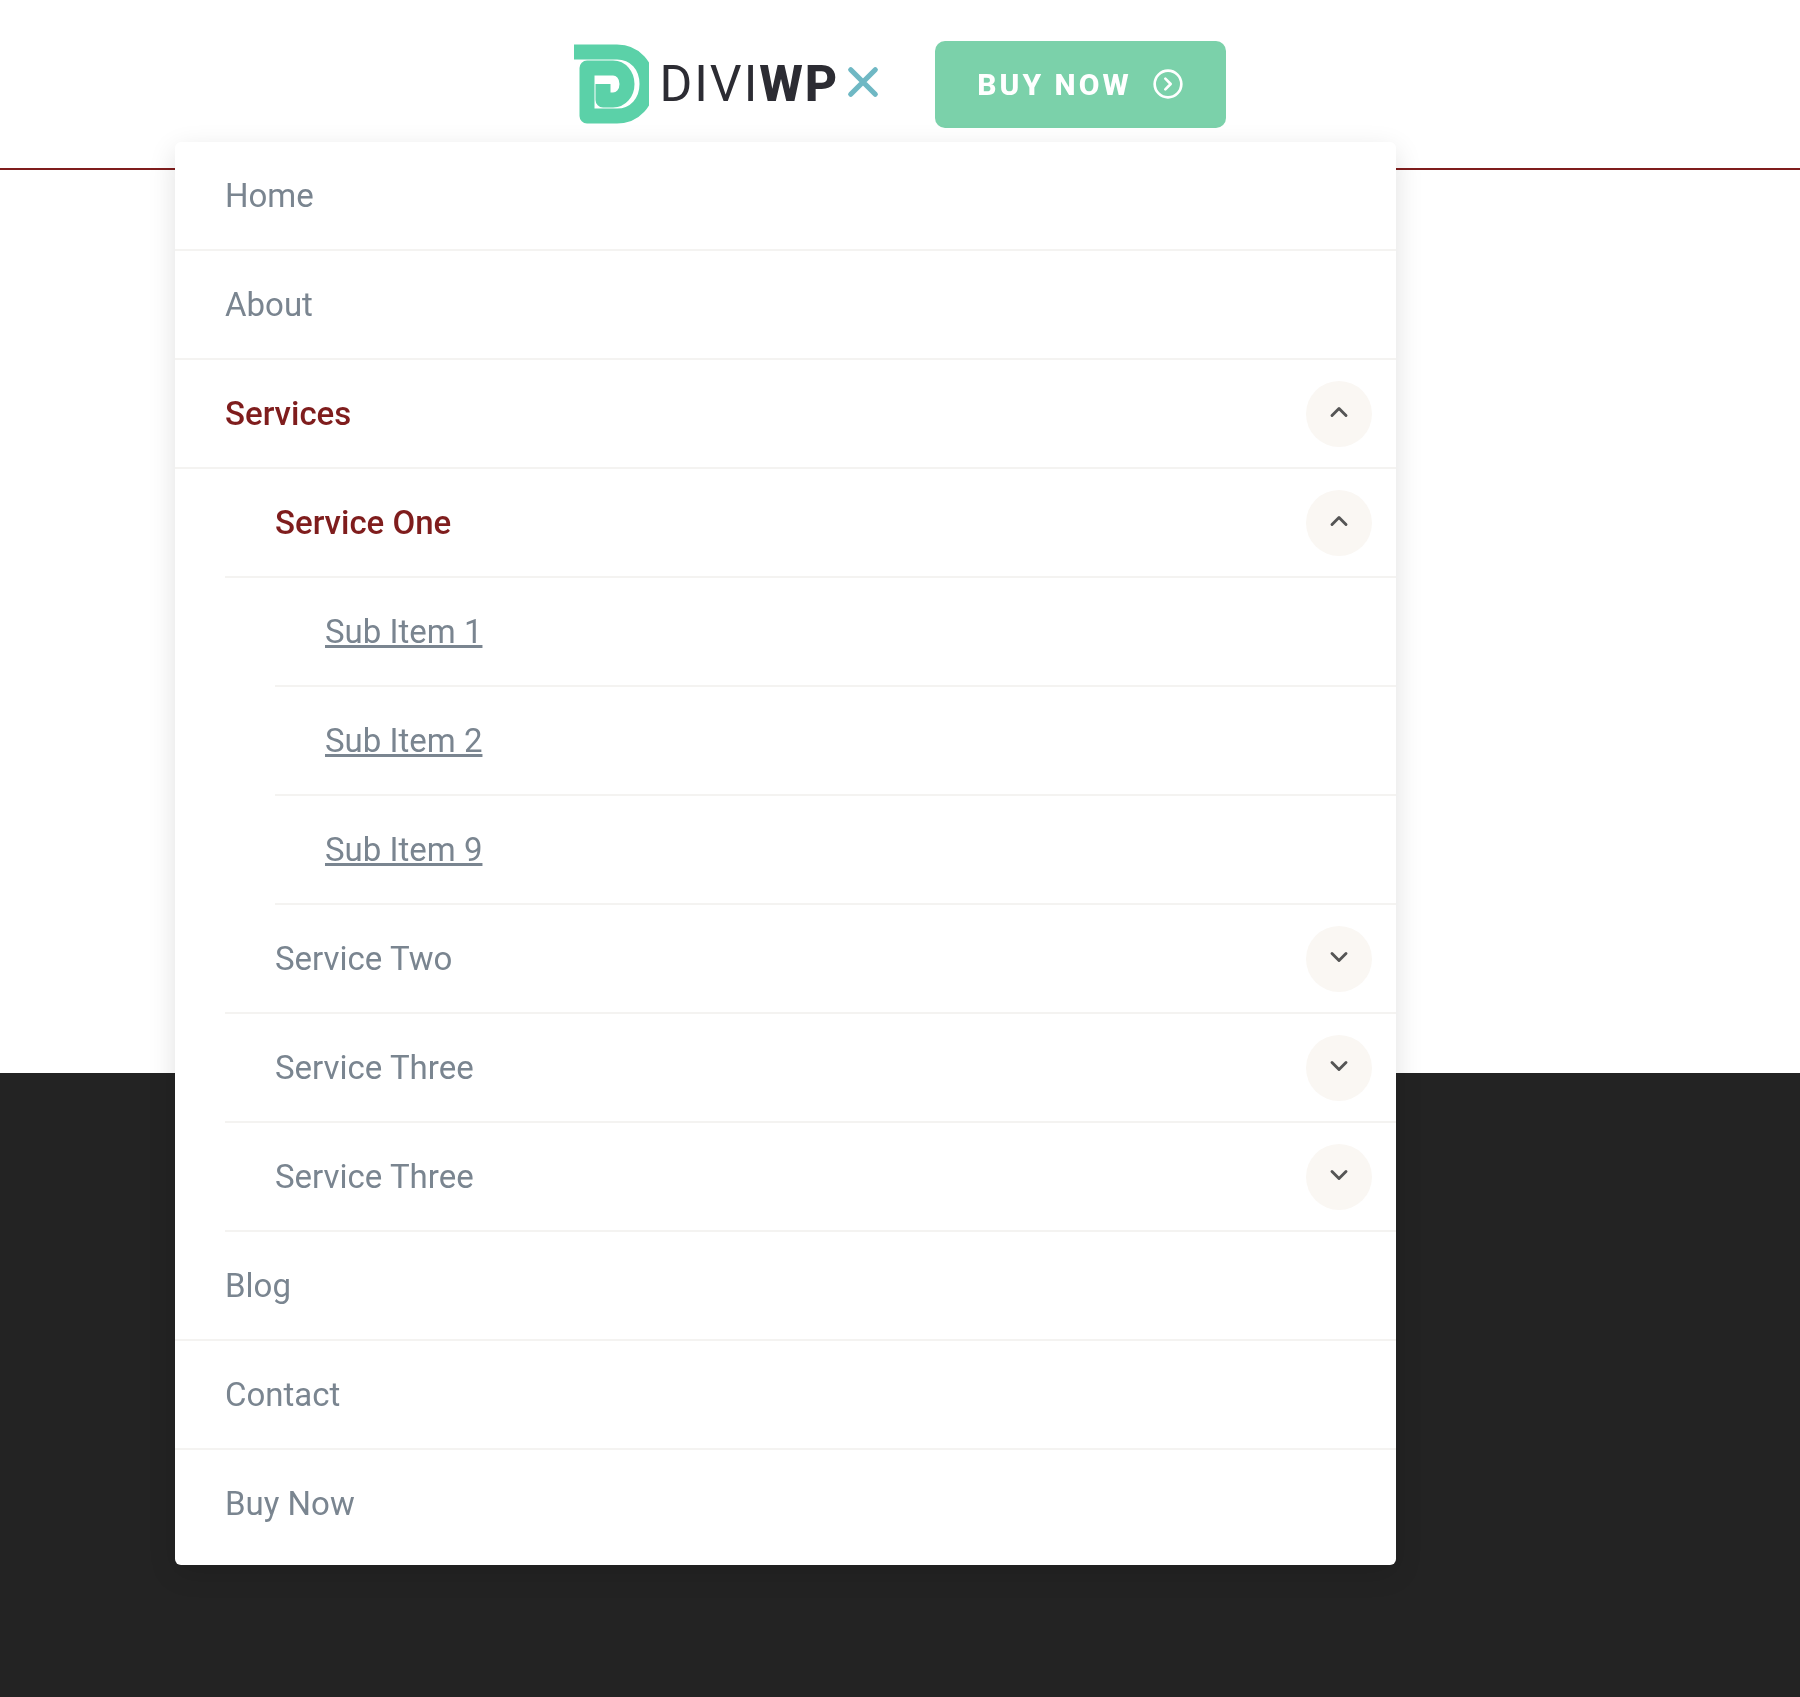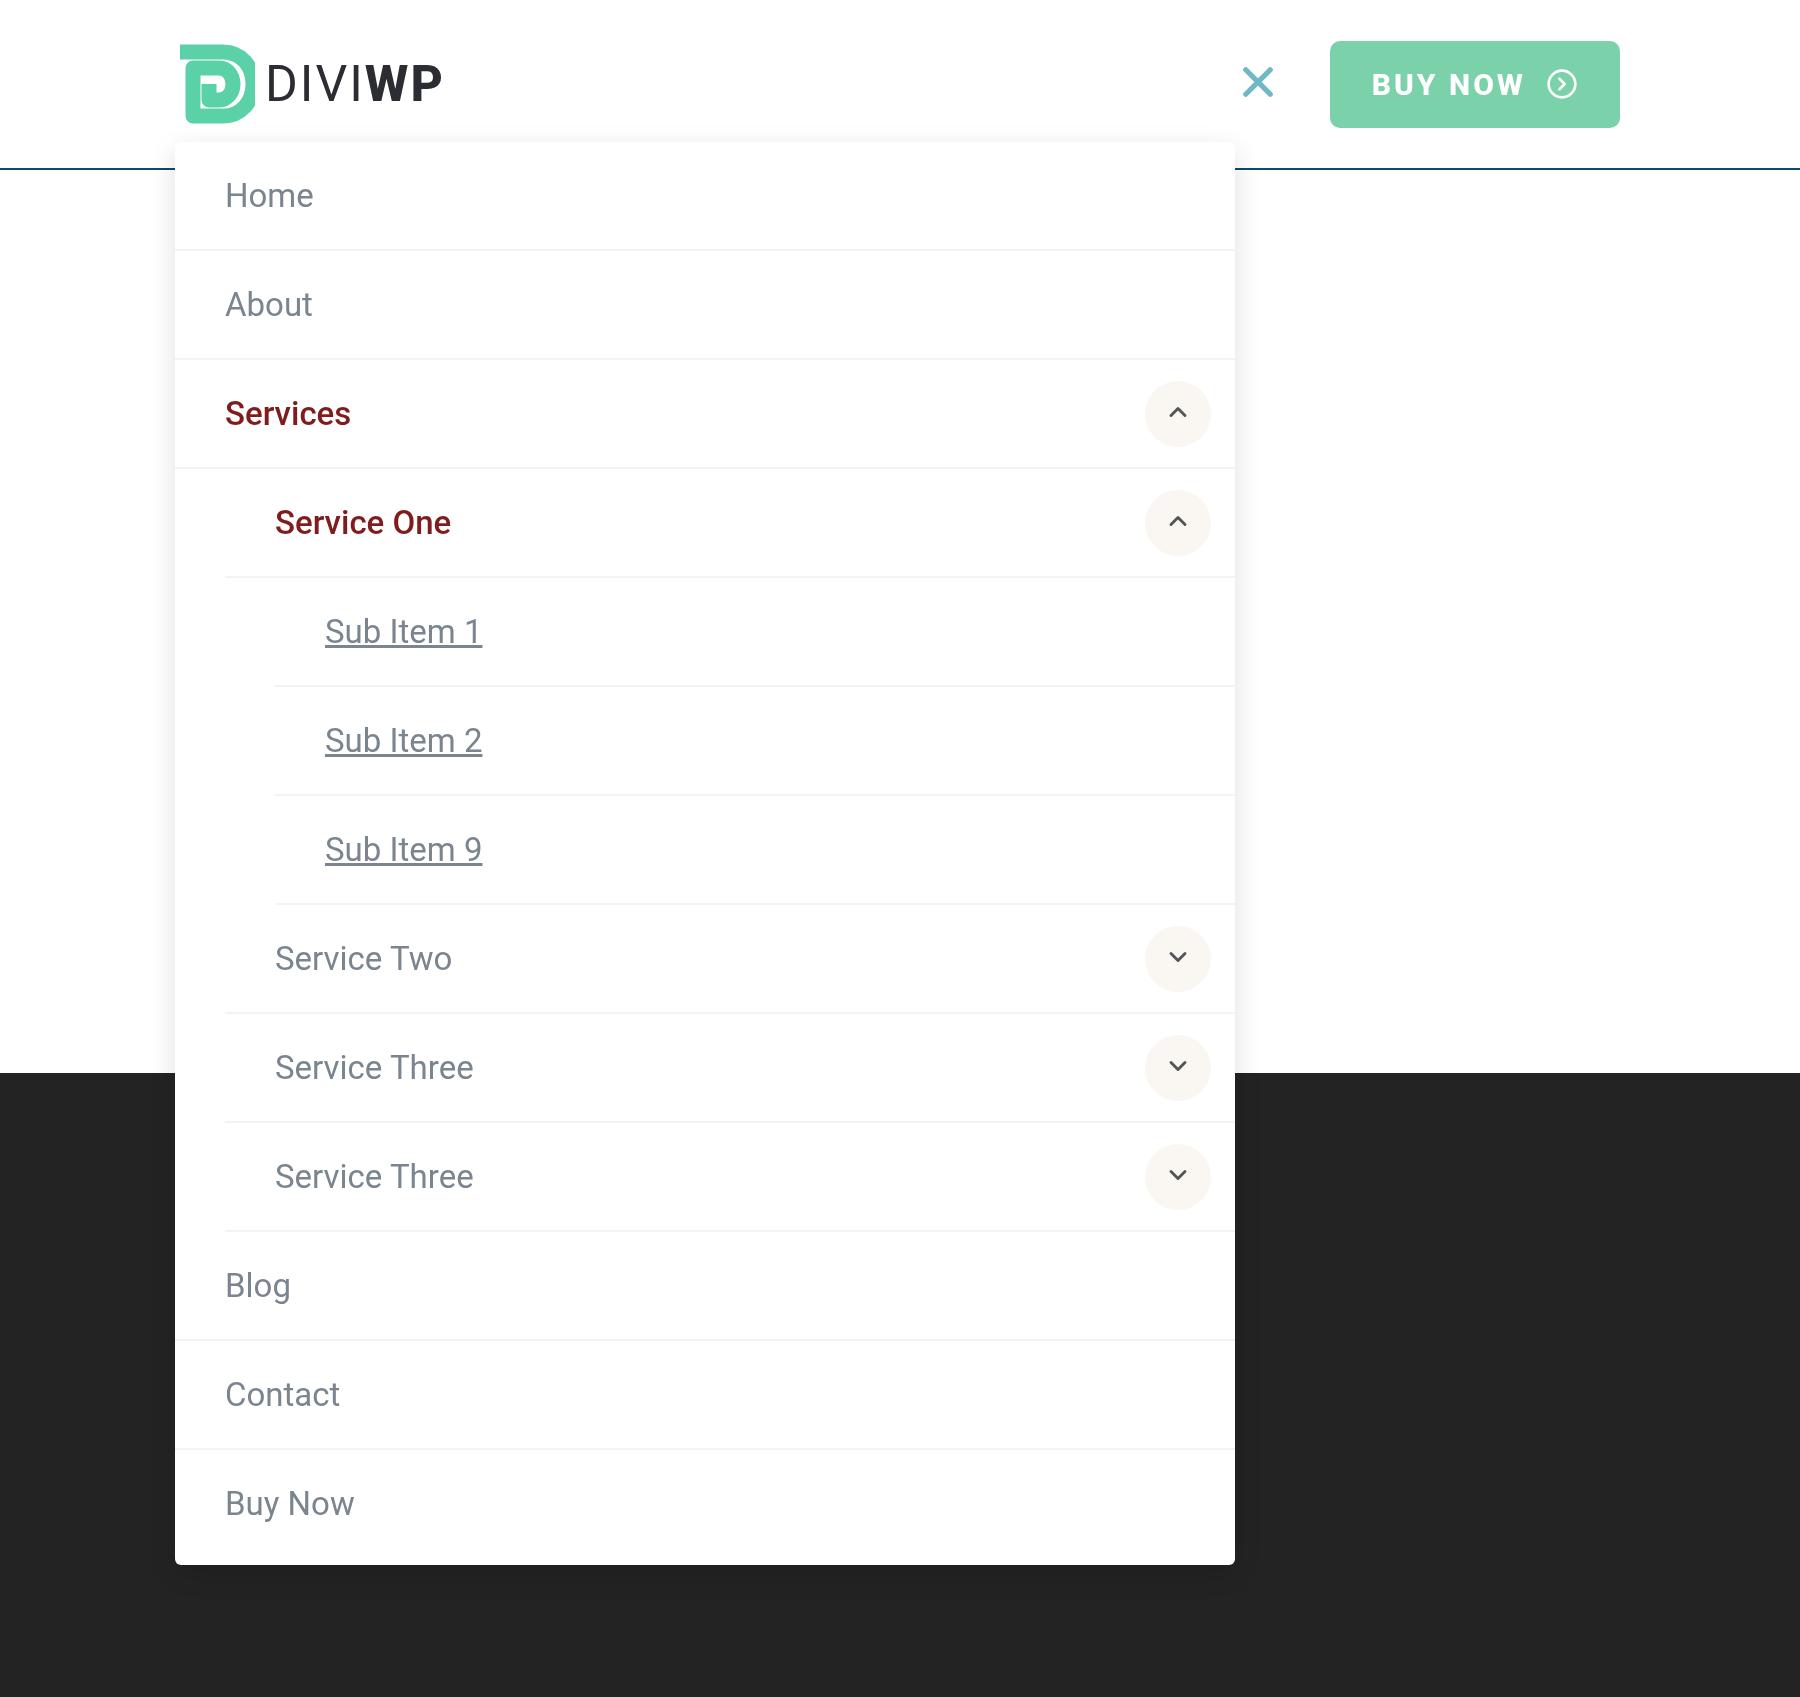--- a/index.html
+++ b/index.html
@@ -8,25 +8,25 @@
     font-family: -apple-system, BlinkMacSystemFont, "Segoe UI", Roboto, "Helvetica Neue", Arial, sans-serif;
     background: #fff;
     position: relative;
   }
 
   
   .header-bar {
     position: relative;
     display: flex;
     align-items: center;
-    justify-content: space-between;
+    justify-content: center;
     height: 170px;
     padding: 0 180px 0 175px;
     background: #fff;
-    border-bottom: 2px solid #0c4a6e;
+    border-bottom: 2px solid #7f1d1d;
   }
 
   
   .logo {
     display: flex;
     align-items: center;
     gap: 0;
     user-select: none;
   }
   .logo-mark svg { display:block; }
@@ -78,21 +78,21 @@
     height: 624px;
     background: #232323;
     z-index: 0;
   }
 
   
   .menu-panel {
     position: absolute;
     top: 142px;
     left: 175px;
-    width: 1060px;
+    width: 1221px;
     background: #fff;
     border-radius: 6px;
     box-shadow: 0 8px 28px rgba(0,0,0,0.12);
     z-index: 10;
     padding-bottom: 8px;
   }
   .menu-item {
     display: flex;
     align-items: center;
     justify-content: space-between;

